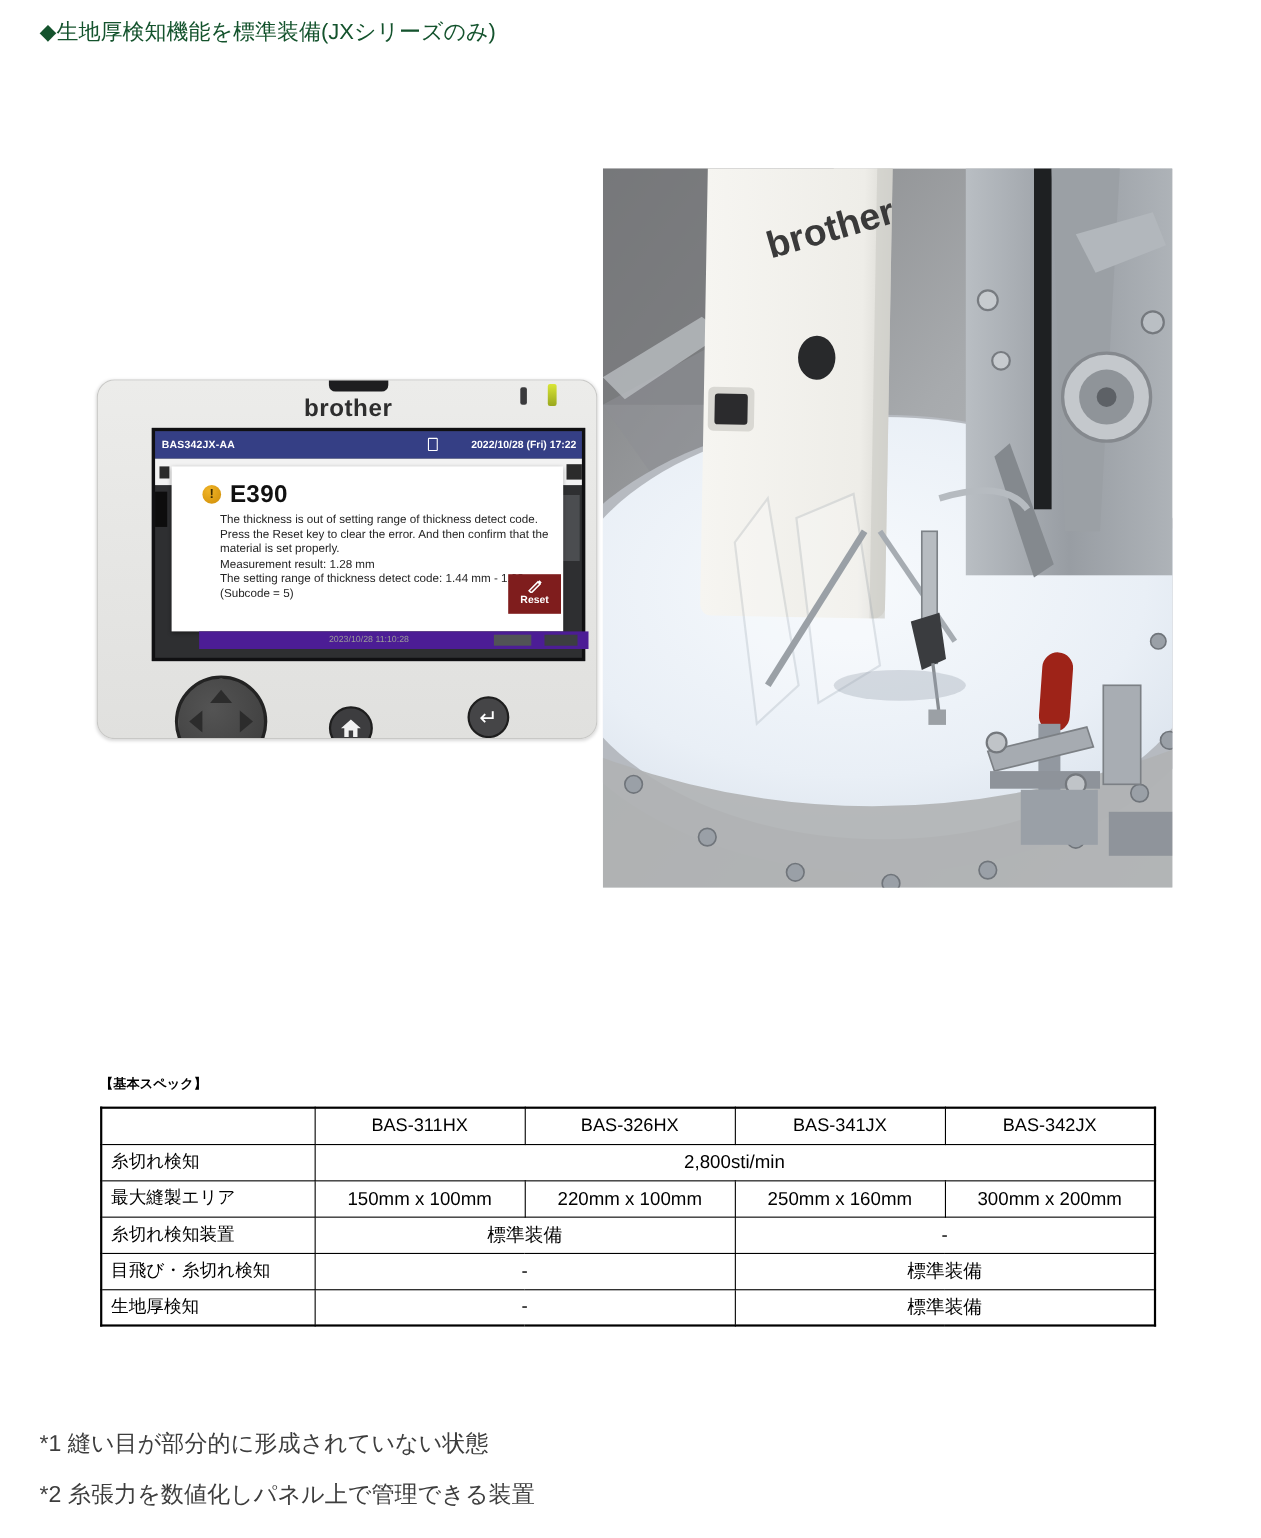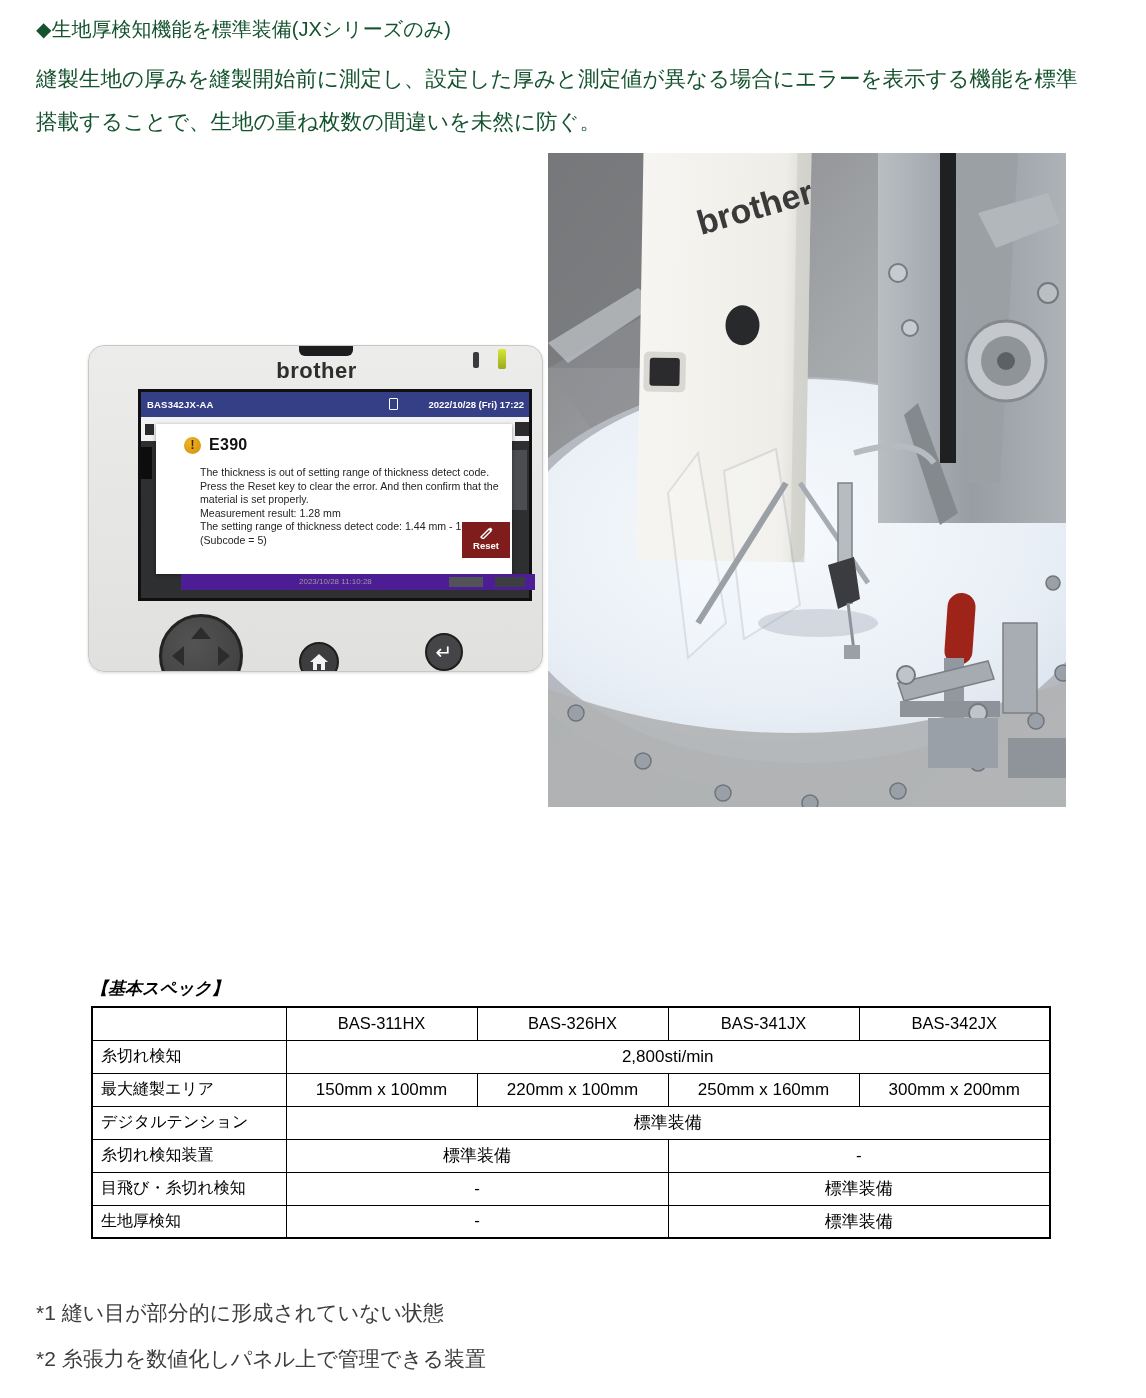--- a/index.html
+++ b/index.html
@@ -36,21 +36,21 @@
   .obscured-strip .frag { position:absolute; background:#2b2b2b; }
   .left-frag { position:absolute; left:0px; top:55px; width:11px; height:32px; background:#0d0d0d; }
   .right-block { position:absolute; right:2px; top:58px; width:17px; height:60px; background:#4b4d50; }
 
   .dialog { position:absolute; left:15px; top:32px; width:356px; height:150px; background:#ffffff;
             box-shadow:0 1px 4px rgba(0,0,0,.4); }
   .dlg-head { position:absolute; left:28px; top:12px; display:flex; align-items:center; gap:8px; }
   .warn-ic { width:17px; height:17px; border-radius:50%;
              background:radial-gradient(circle at 35% 30%, #f0b428, #cf8d06);
              color:#3c2a00; font-size:12px; font-weight:800; text-align:center; line-height:17px; }
-  .dlg-code { font-size:16px; font-weight:800; color:#111; letter-spacing:.3px; }
+  .dlg-code { font-size:22px; font-weight:800; color:#111; letter-spacing:.3px; }
   .dlg-body { position:absolute; left:28px; top:42px; width:312px; font-size:10.6px; font-weight:400;
               line-height:13.6px; color:#242424; white-space:pre-line;margin-left:16px; }
   .reset-btn { position:absolute; left:321px; top:130px; width:48px; height:36px; background:#7f1d1d;
                color:#fff; font-size:9.5px; text-align:center; }
   .reset-btn .pencil { display:block; margin:5px auto 0; width:14px; height:12px; position:relative; }
   .reset-btn .pencil svg { display:block; }
   .reset-btn .rlabel { display:block; margin-top:1px; font-weight:600; }
   .status-strip { position:absolute; left:40px; top:182px; width:354px; height:16px; background:#4c1d95;
                   color:#9a9a9a; font-size:8px; line-height:16px; }
   .status-strip .ts { position:absolute; left:118px; }
@@ -63,43 +63,41 @@
   .home-btn { position:absolute; left:210px; top:296px; width:40px; height:40px; border-radius:50%;
               background:#3d3d3f; border:2px solid #1e1e1e; display:flex; align-items:center; justify-content:center; }
   .enter-btn { position:absolute; left:336px; top:287px; width:38px; height:38px; border-radius:50%;
                background:#454547; border:2px solid #1e1e1e; color:#fff; text-align:center;
                font-size:20px; line-height:34px; font-family:"DejaVu Sans",sans-serif; }
 
   
   .photo { position:absolute; left:548px; top:153px; width:518px; height:654px; overflow:hidden; }
 
   
-  .spec-title { position:absolute; left:91px; top:977px; font-size:17px; font-weight:700; color:#000;font-style:italic; }
+  .spec-title { position:absolute; left:91px; top:977px; font-size:12px; font-weight:700; color:#000; }
   .spec-table { position:absolute; left:91px; top:1006px; border-collapse:collapse; table-layout:fixed;
                 width:960px; font-size:17px; color:#000;padding-left:22px; }
   .spec-table th, .spec-table td { border:1.5px solid #000; height:33px; padding:0 6px;
                                    text-align:center; font-weight:400; vertical-align:middle; }
   .spec-table { border:2px solid #000; }
   .spec-table .rowlabel { text-align:left; padding-left:8px; font-size:16px; }
   .spec-table th { font-size:16.5px; }
   .col-label { width:194px; } .col-m { width:191px; }
 
   
   .footnotes { position:absolute; left:36px; top:1290px; font-size:21px; line-height:46px; color:#3d3d3d;
                white-space:pre-line; }
 </style>
 </head>
 <body>
 
 <div class="canvas">
 
   <div class="top-block">
     <div class="heading">◆生地厚検知機能を標準装備(JXシリーズのみ)</div>
-    <div class="lead">縫製生地の厚みを縫製開始前に測定し、設定した厚みと測定値が異なる場合にエラーを表示する機能を標準
-搭載することで、生地の重ね枚数の間違いを未然に防ぐ。</div>
   </div>
 
   <div class="panel">
     <div class="panel-tab"></div>
     <div class="panel-led-dark"></div>
     <div class="panel-led-green"></div>
     <div class="panel-brand">brother</div>
 
     <div class="screen">
       <div class="titlebar">
@@ -279,24 +277,20 @@
       <td colspan="4">2,800sti/min</td>
     </tr>
     <tr>
       <td class="rowlabel">最大縫製エリア</td>
       <td>150mm x 100mm</td>
       <td>220mm x 100mm</td>
       <td>250mm x 160mm</td>
       <td>300mm x 200mm</td>
     </tr>
     <tr>
-      <td class="rowlabel">デジタルテンション</td>
-      <td colspan="4">標準装備</td>
-    </tr>
-    <tr>
       <td class="rowlabel">糸切れ検知装置</td>
       <td colspan="2">標準装備</td>
       <td colspan="2">-</td>
     </tr>
     <tr>
       <td class="rowlabel">目飛び・糸切れ検知</td>
       <td colspan="2">-</td>
       <td colspan="2">標準装備</td>
     </tr>
     <tr>

